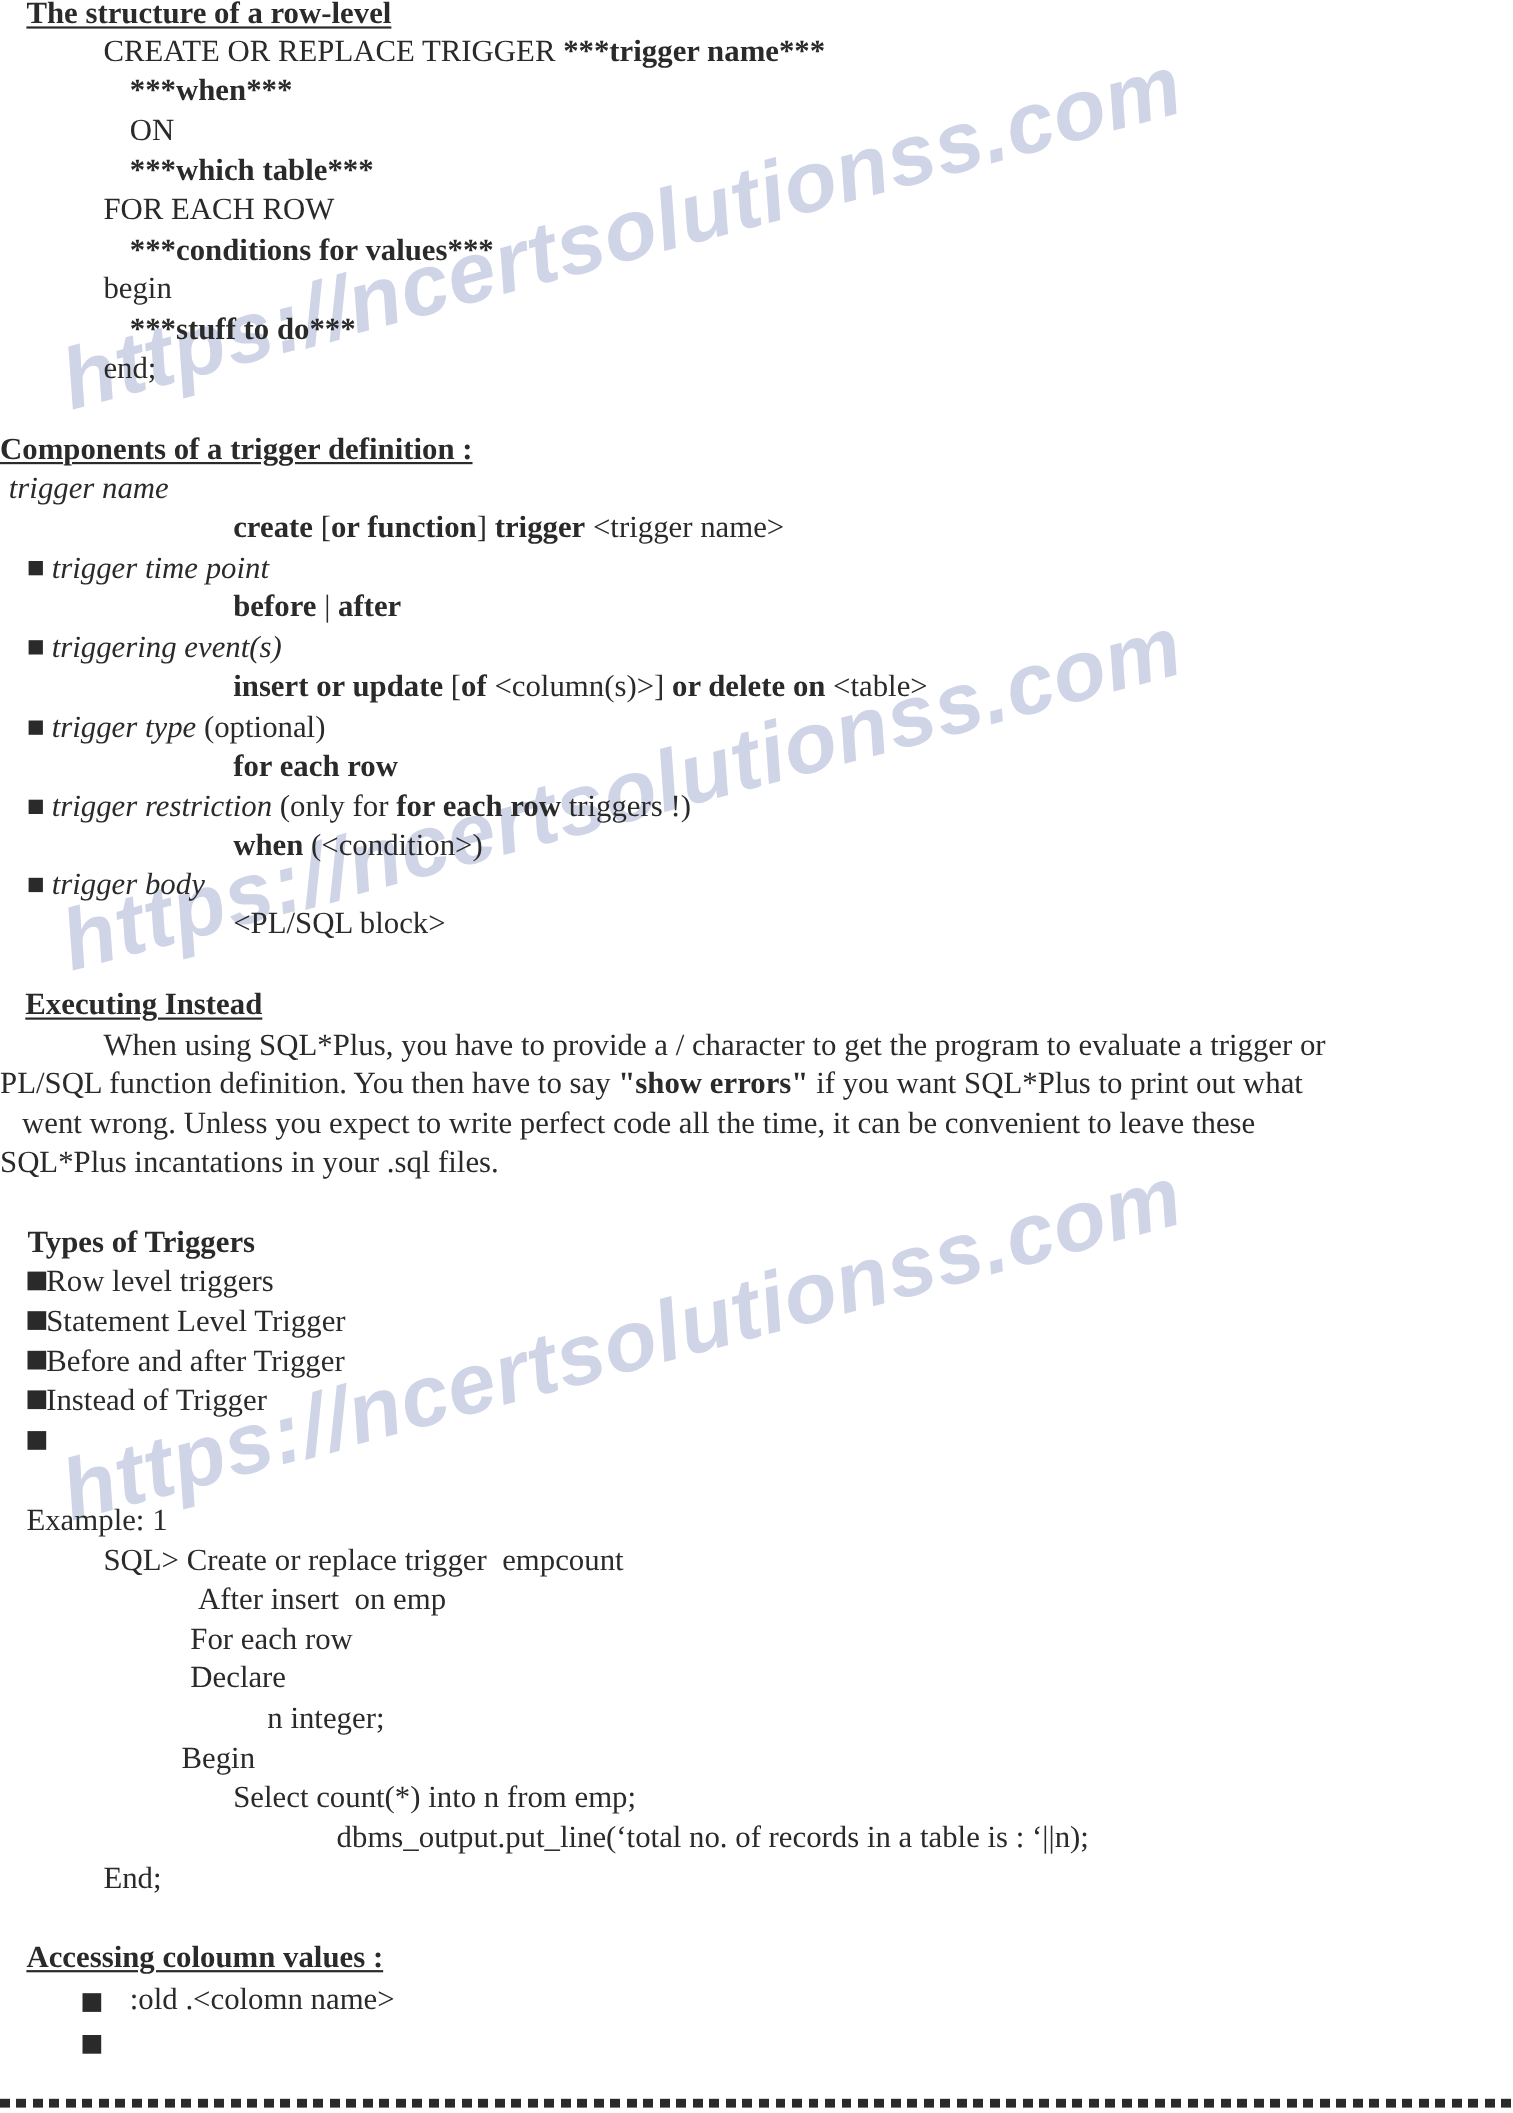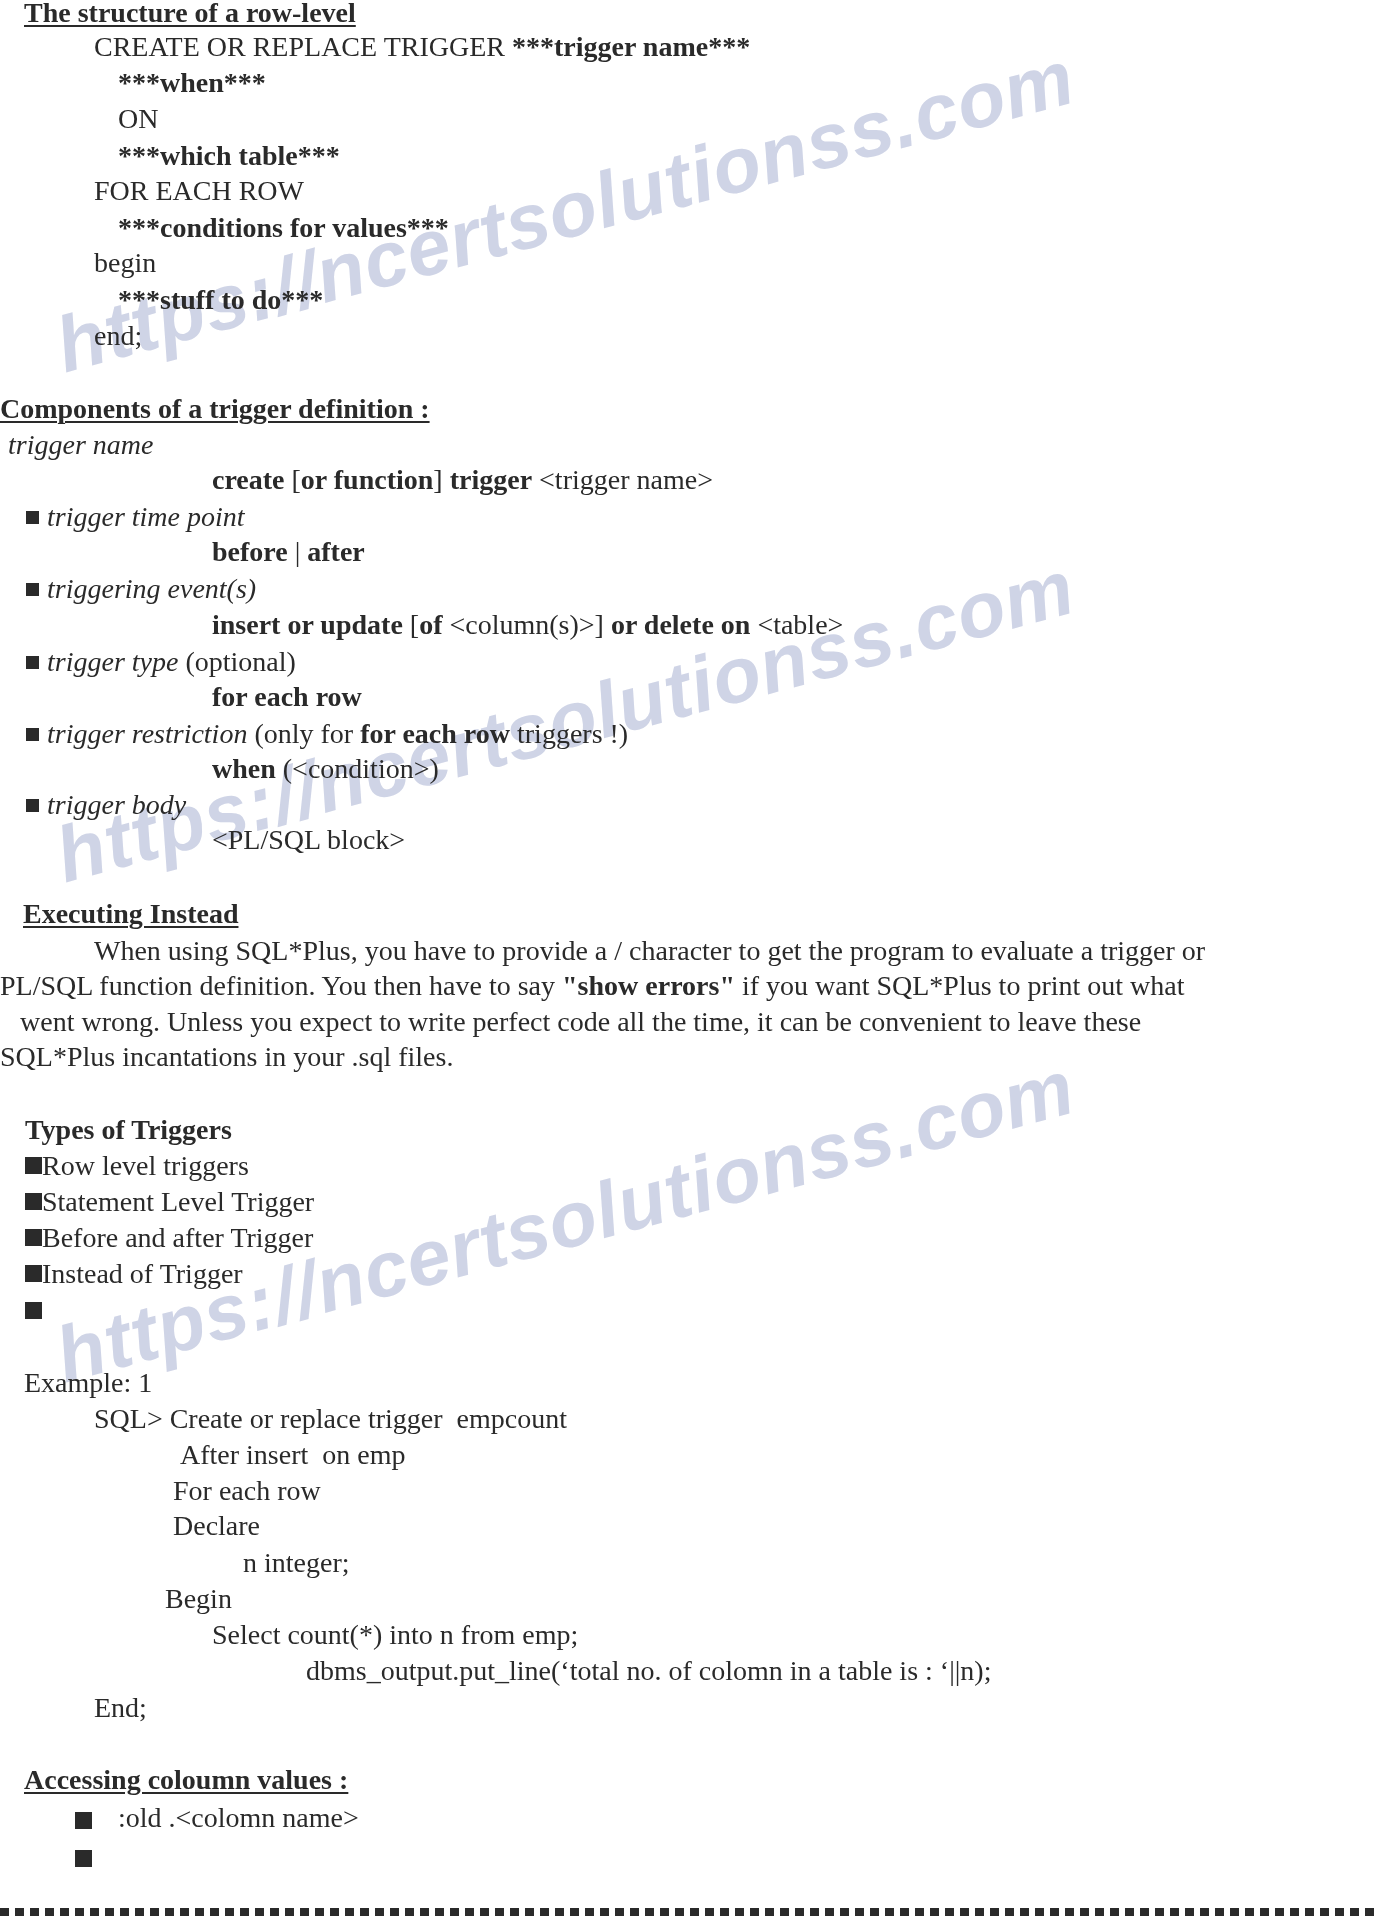--- a/index.html
+++ b/index.html
@@ -80,21 +80,21 @@
 
 <div>
   <div class="ln" style="left:24px; top:1366px;">Example: 1</div>
   <div class="ln" style="left:94px; top:1402px;">SQL&gt; Create or replace trigger  empcount</div>
   <div class="ln" style="left:180px; top:1438px;">After insert  on emp</div>
   <div class="ln" style="left:173px; top:1474px;">For each row</div>
   <div class="ln" style="left:173px; top:1509px;">Declare</div>
   <div class="ln" style="left:243px; top:1546px;">n integer;</div>
   <div class="ln" style="left:165px; top:1582px;">Begin</div>
   <div class="ln" style="left:212px; top:1618px;">Select count(*) into n from emp;</div>
-  <div class="ln" style="left:306px; top:1654px;">dbms_output.put_line(‘total no. of colomn in a table is : ‘||n);</div>
+  <div class="ln" style="left:306px; top:1654px;">dbms_output.put_line(‘total no. of records in a table is : ‘||n);</div>
   <div class="ln" style="left:94px; top:1691px;">End;</div>
 </div>
 
 <div>
   <div class="ln h" style="left:24px; top:1763px;">Accessing coloumn values :</div>
   <span class="sq3" style="left:75px; top:1812px;"></span>
   <div class="ln" style="left:118px; top:1801px;">:old .&lt;colomn name&gt;</div>
   <span class="sq3" style="left:75px; top:1850px;"></span>
   <div class="ln" style="left:118px; top:1900px;margin-top:39px;">:new. &lt;Colomn name&gt;</div>
 </div>

